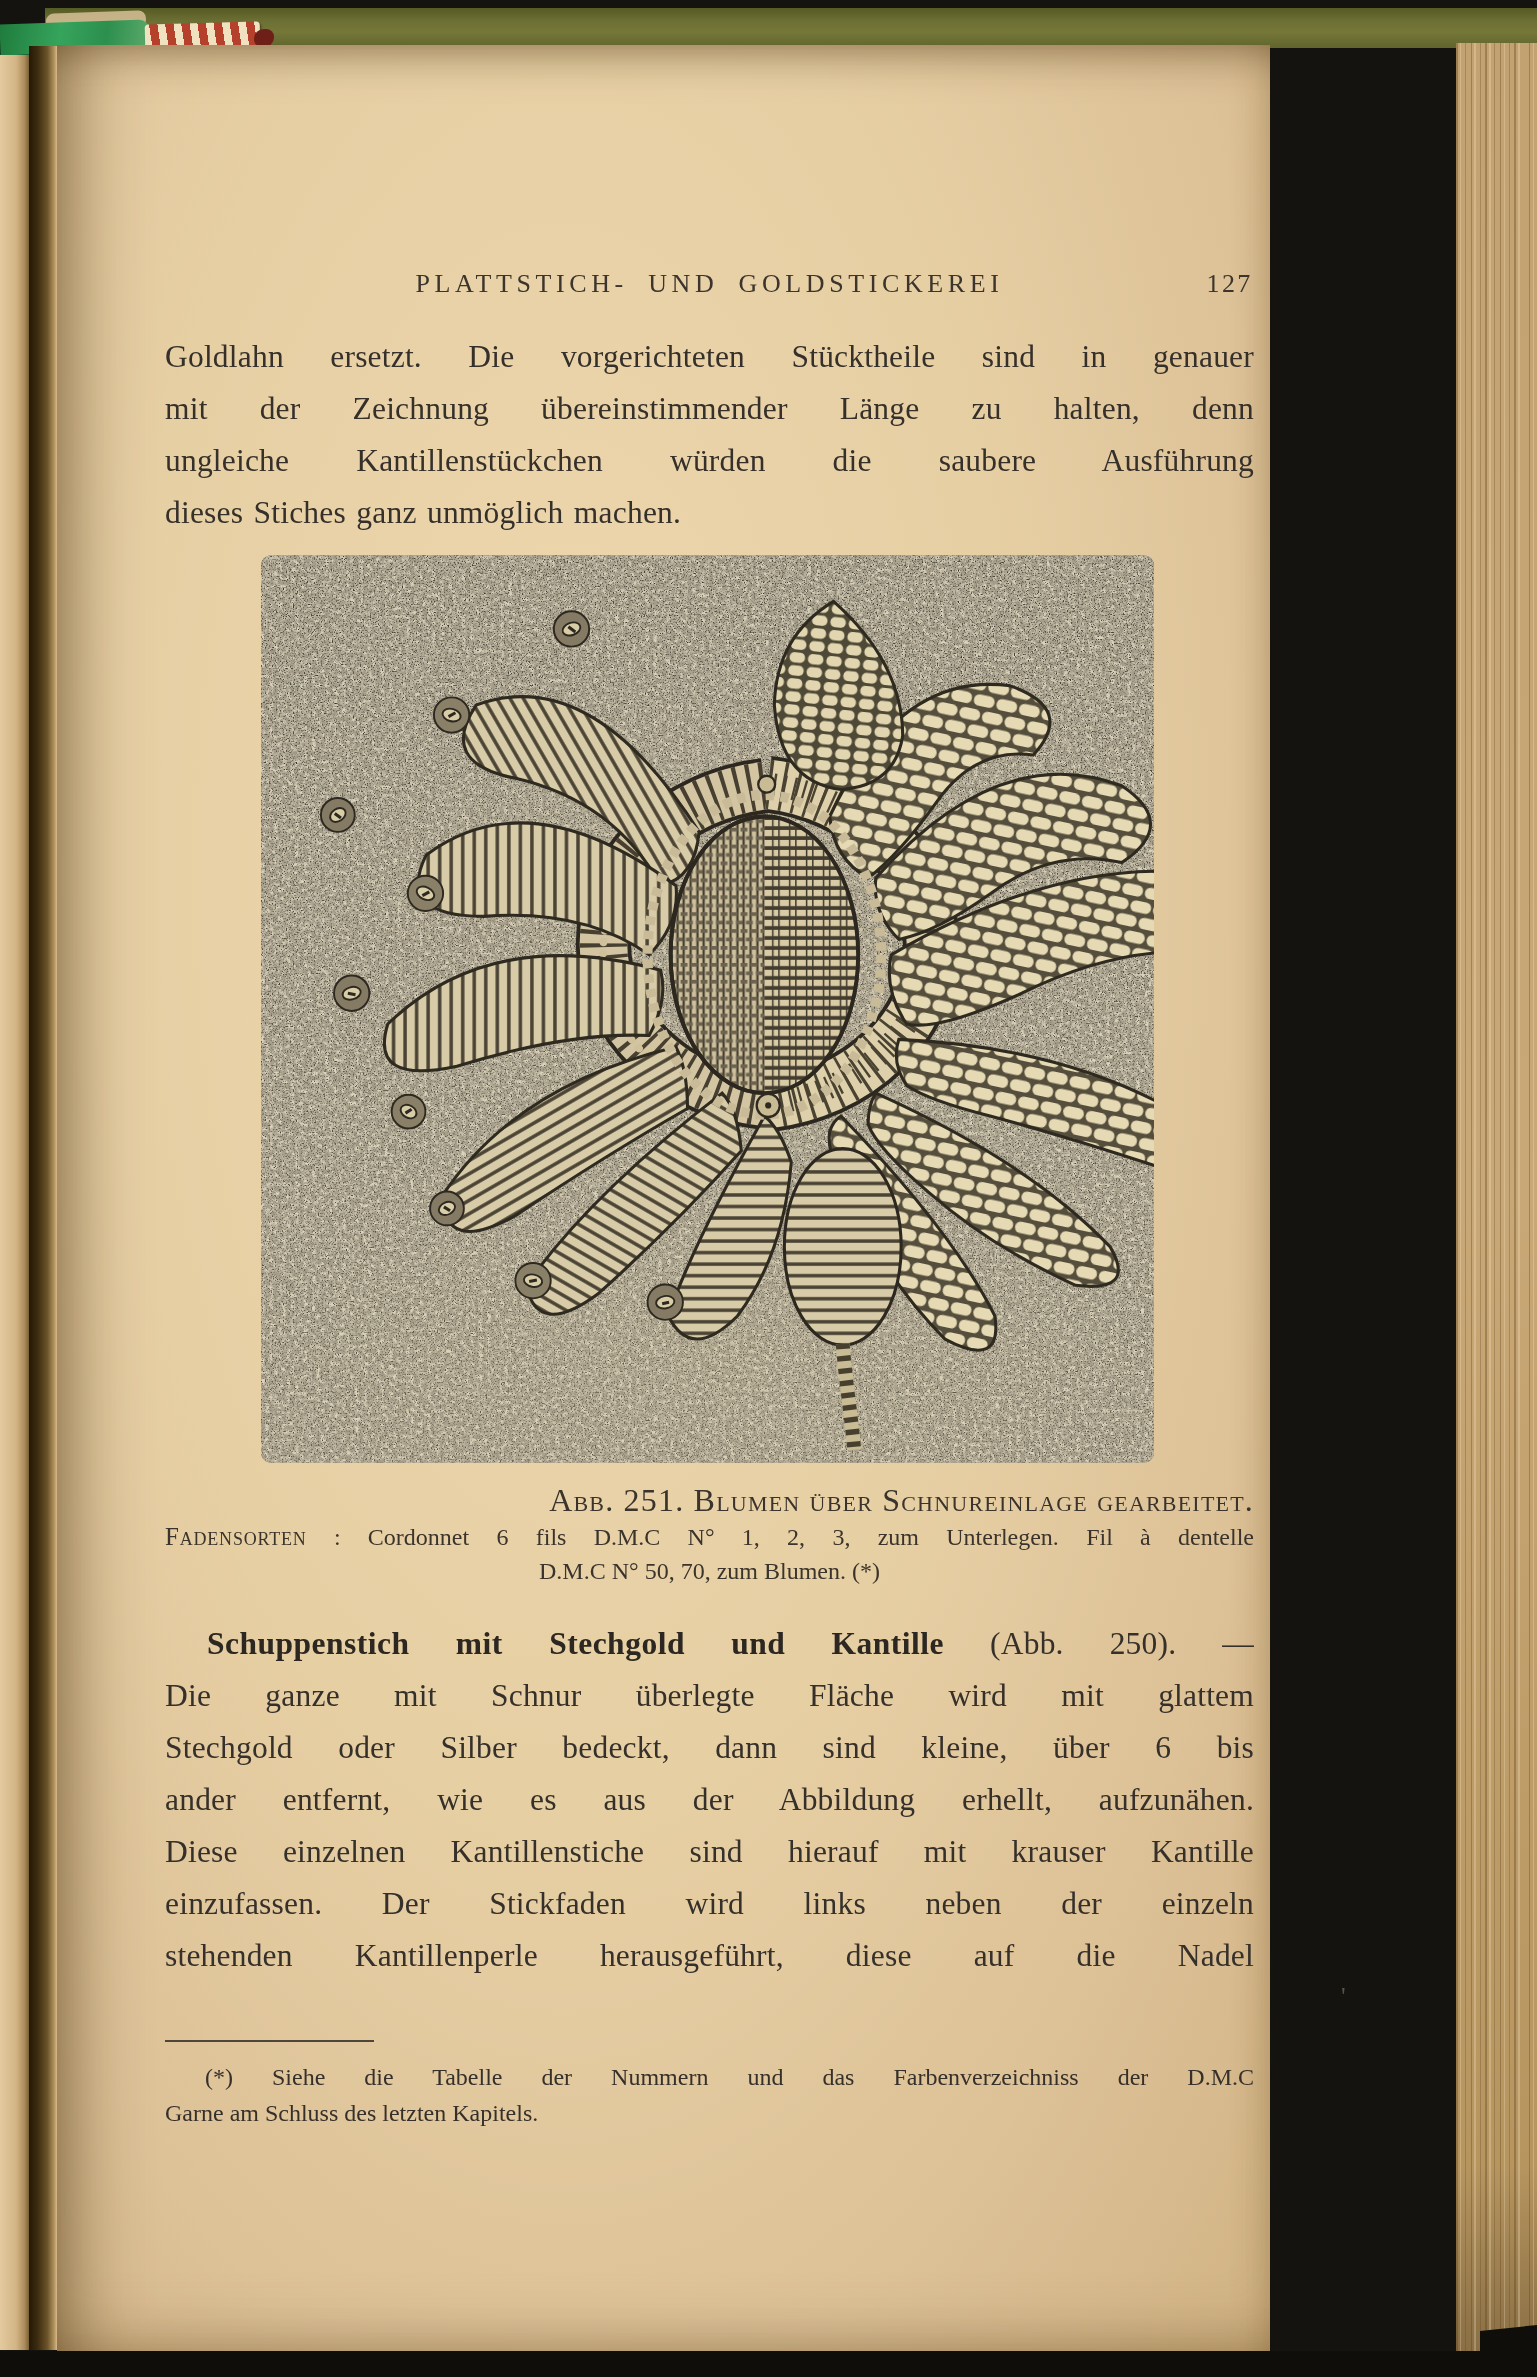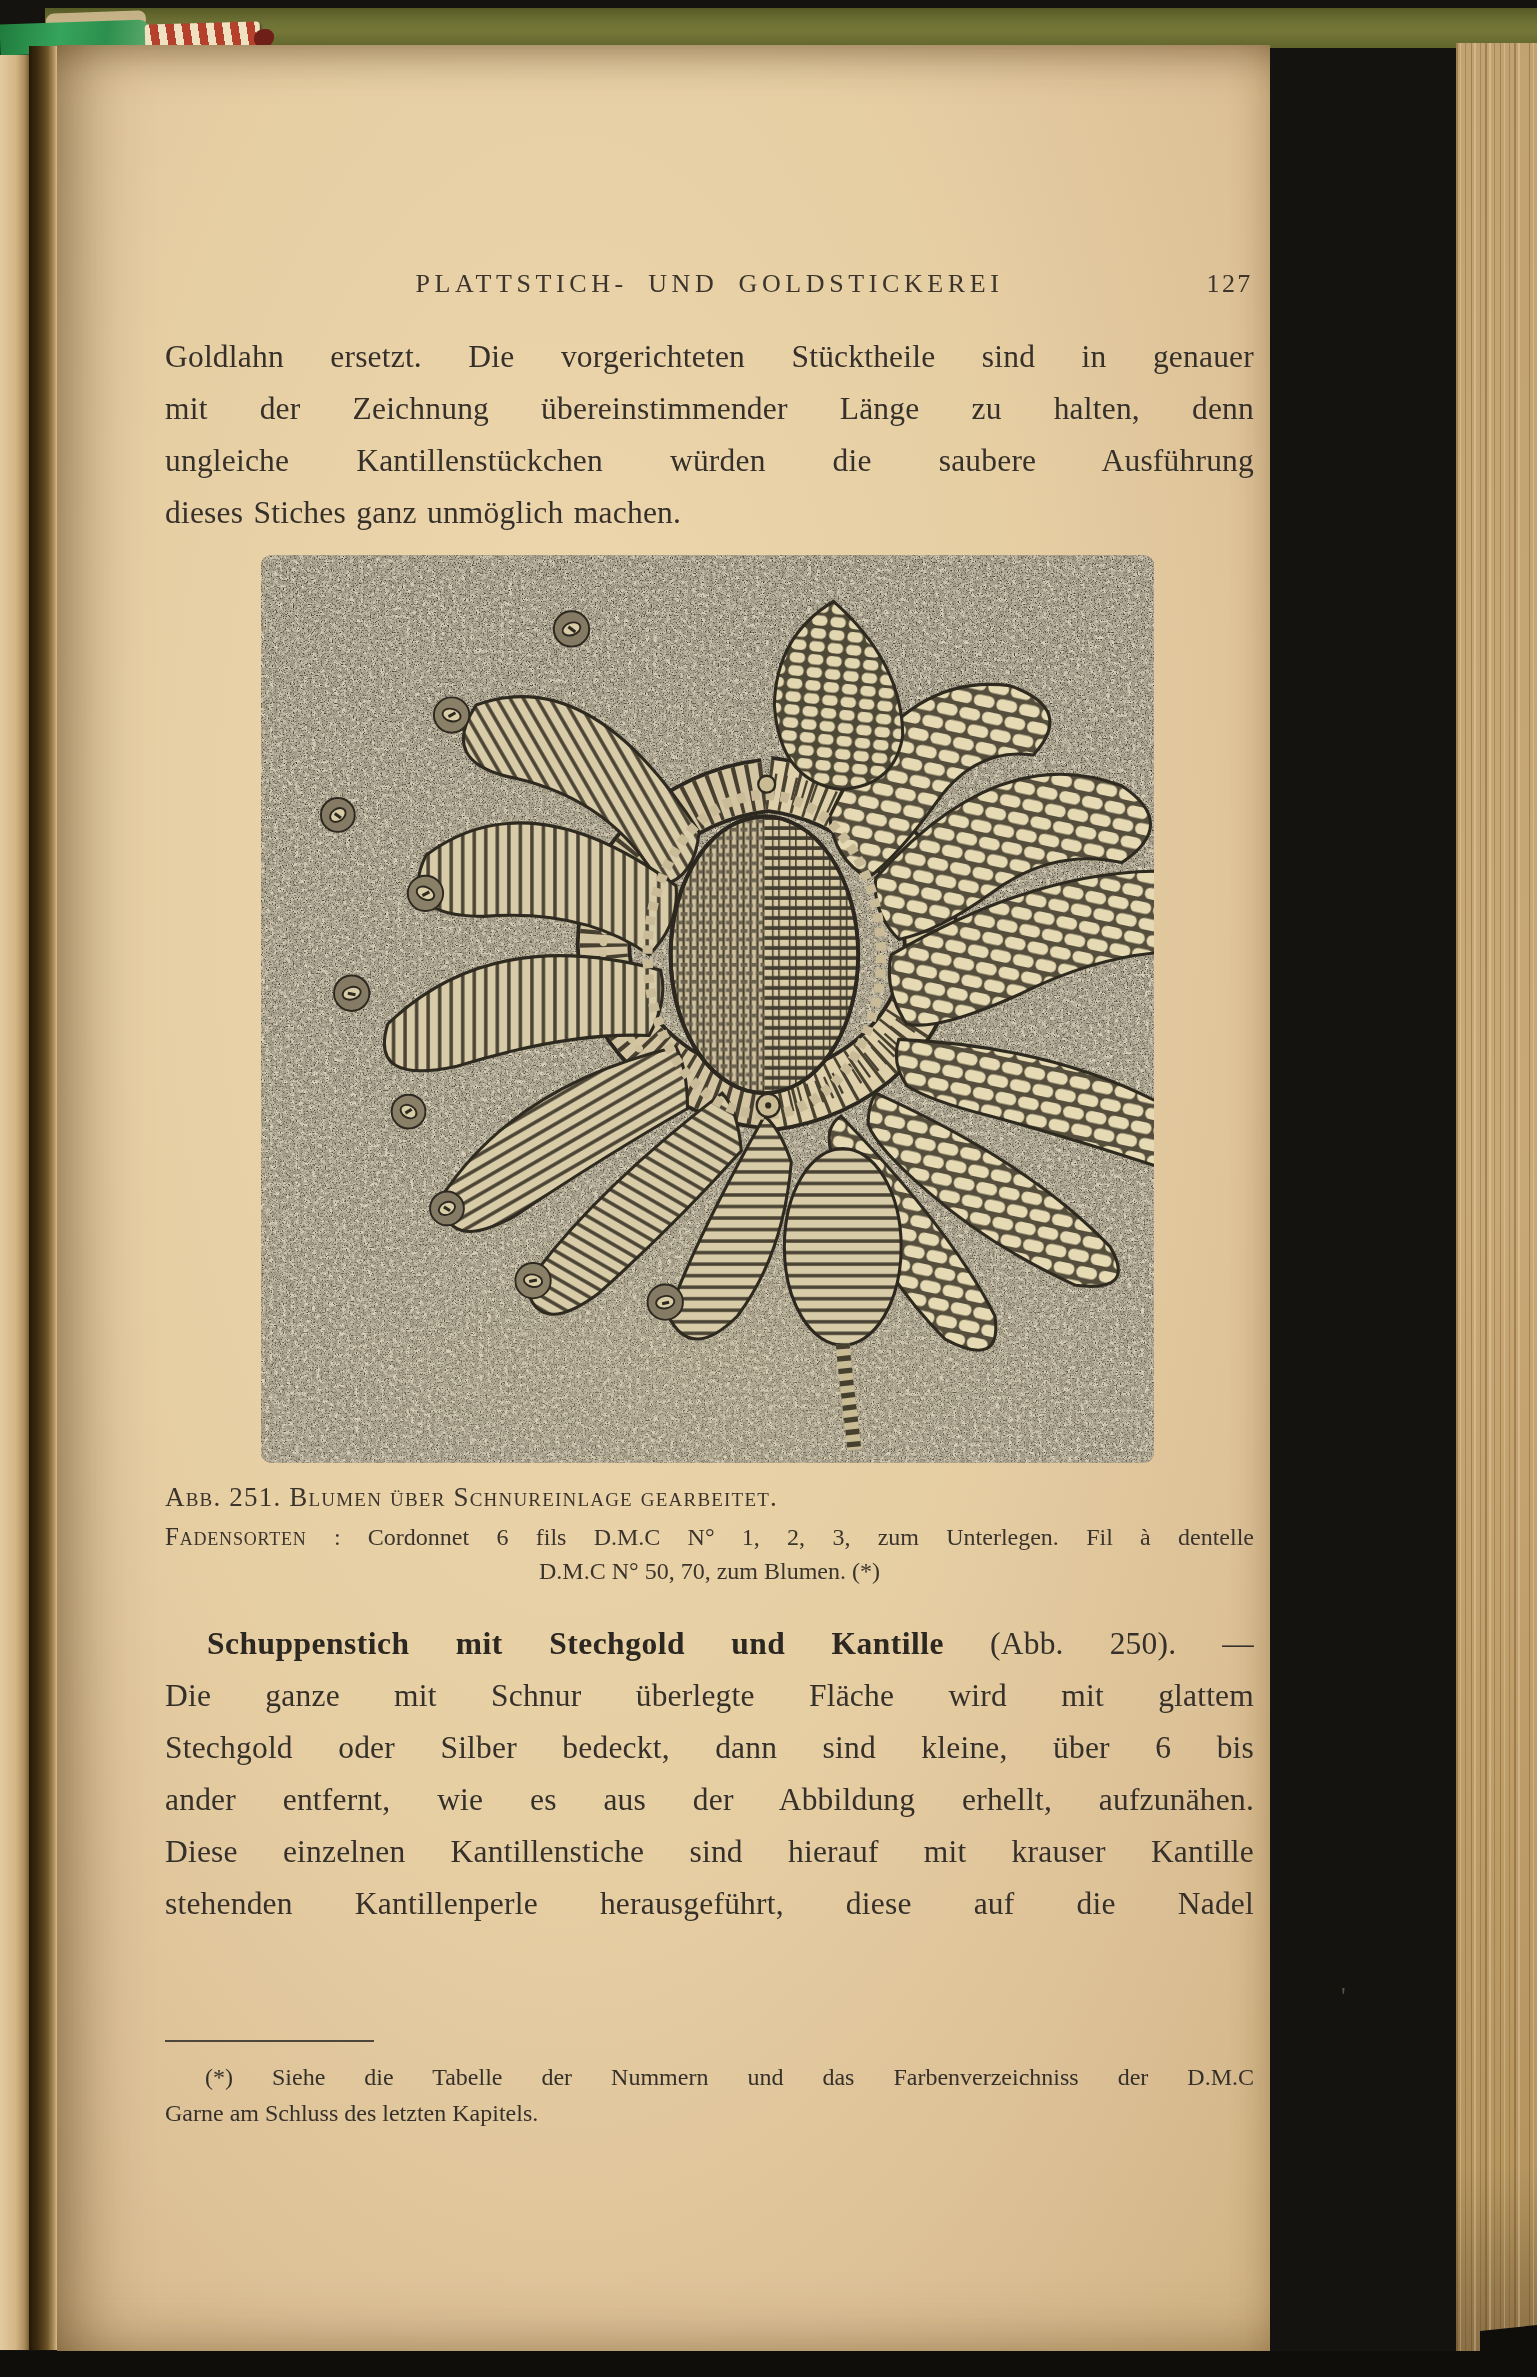--- a/index.html
+++ b/index.html
@@ -55,21 +55,21 @@
   .par2{top:1573px;}
   .jline{text-align:justify;text-align-last:justify;}
   .jline.last{text-align-last:left;}
   .lead-line{padding-left:42px;}
   .lead-bold{font-weight:bold;letter-spacing:0.5px;color:#2c2721;}
 
   .figure-wrap{position:absolute;left:204px;top:510px;width:893px;height:908px;}
   .figure-wrap svg{display:block;}
 
   .caption{font-size:24px;color:#3a342c;}
-  .cap1{top:1437px;text-align:left;font-variant:small-caps;letter-spacing:1.2px;font-size:27px;}
+  .cap1{top:1437px;text-align:right;font-variant:small-caps;letter-spacing:1.2px;font-size:32px;}
   .cap2{top:1478px;text-align:justify;text-align-last:justify;}
   .cap3{top:1513px;text-align:center;}
   .smallcaps{font-variant:small-caps;letter-spacing:0.8px;font-size:25px;}
 
   .fn-rule{position:absolute;left:108px;top:1995px;width:209px;height:2.3px;background:#4d463a;}
   .footnote{font-size:24px;line-height:36px;}
   .fn1{top:2014px;padding-left:40px;text-align:justify;text-align-last:justify;width:1049px;}
   .fn2{top:2050px;text-align:left;}
   .stray-mark{position:absolute;left:1284px;top:1937px;font-size:26px;color:#5c5344;}
 </style>
@@ -279,20 +279,21 @@
   <div class="textcol caption cap3" style="position:absolute;">D.M.C N° 50, 70, zum Blumen. (*)</div>
 
   <div class="textcol body-par par2" style="position:absolute;">
     <div class="jline lead-line">
       <span class="lead-bold">Schuppenstich mit Stechgold und Kantille</span><span> (Abb. 250). —</span>
     </div>
     <div class="jline">Die ganze mit Schnur überlegte Fläche wird mit glattem</div>
     <div class="jline">Stechgold oder Silber bedeckt, dann sind kleine, über 6 bis</div>
     <div class="jline">ander entfernt, wie es aus der Abbildung erhellt, aufzunähen.</div>
     <div class="jline">Diese einzelnen Kantillenstiche sind hierauf mit krauser Kantille</div>
+    <div class="jline">einzufassen. Der Stickfaden wird links neben der einzeln</div>
     <div class="jline">stehenden Kantillenperle herausgeführt, diese auf die Nadel</div>
   </div>
 
   <div class="fn-rule"></div>
   <div class="textcol footnote fn1" style="position:absolute;">(*) Siehe die Tabelle der Nummern und das Farbenverzeichniss der D.M.C</div>
   <div class="textcol footnote fn2" style="position:absolute;">Garne am Schluss des letzten Kapitels.</div>
   <div class="stray-mark">'</div>
 
 </div>
 

